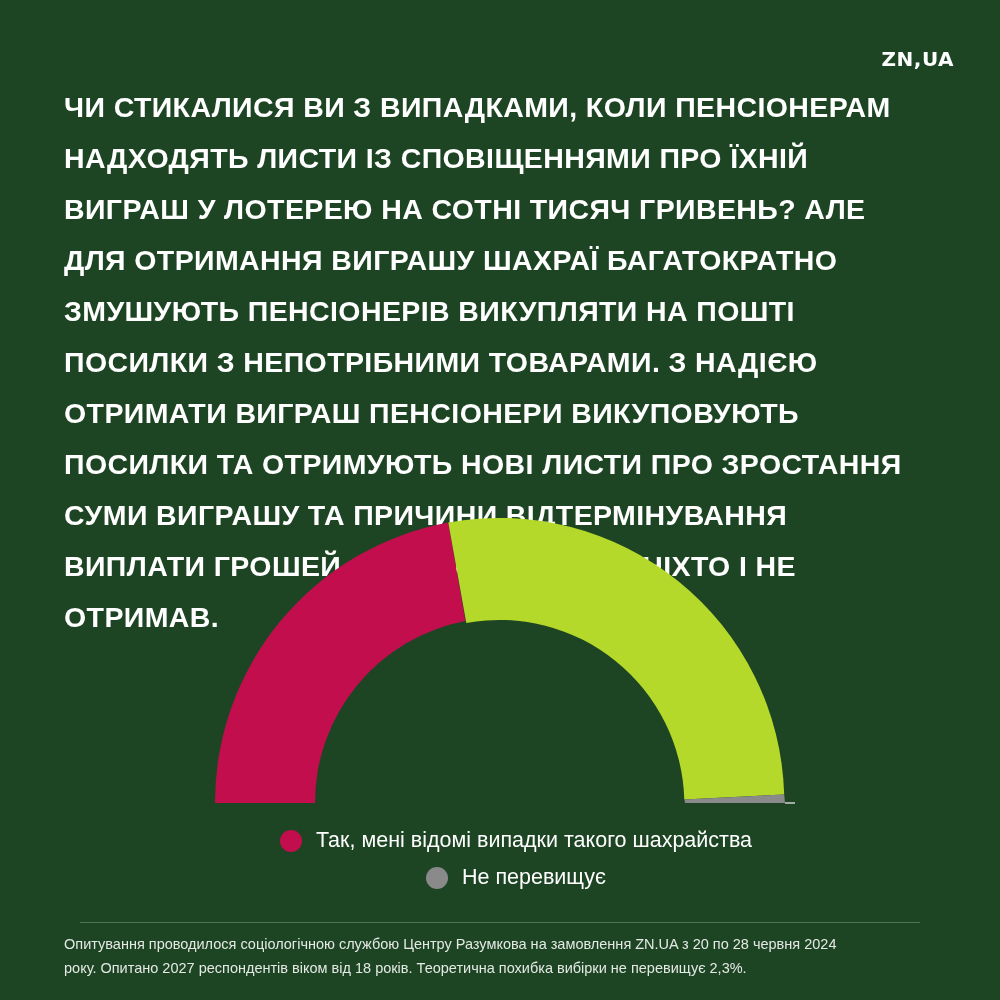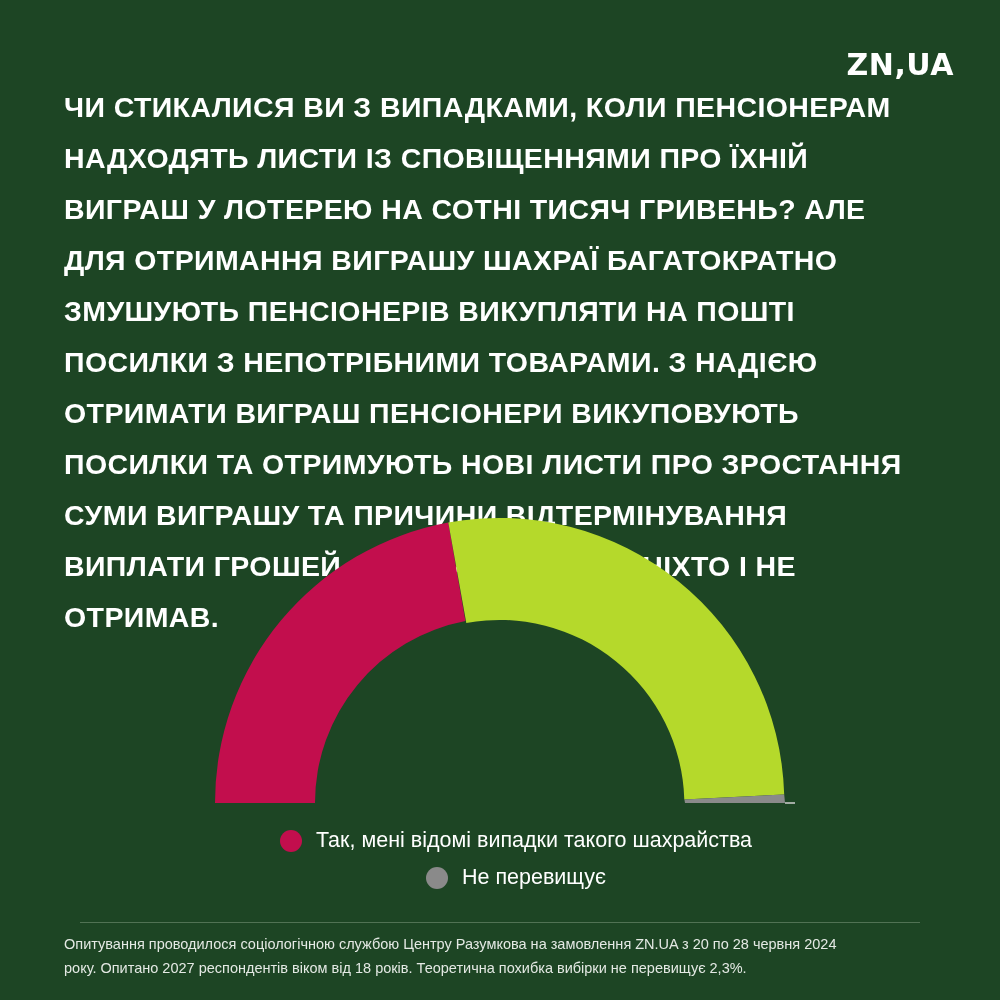--- a/index.html
+++ b/index.html
@@ -12,21 +12,21 @@
     background: #1d4524;
     font-family: "Liberation Sans", sans-serif;
     overflow: hidden;
     position: relative;
   }
 
   .logo {
     position: absolute;
     top: 47px;
     right: 46px;
-    font-size: 30px;
+    font-size: 20px;
     font-weight: bold;
     letter-spacing: 0.5px;
     color: #ffffff;
     font-family: "DejaVu Sans", sans-serif;
   }
 
   .headline {
     position: absolute;
     top: 82px;
     left: 64px;

